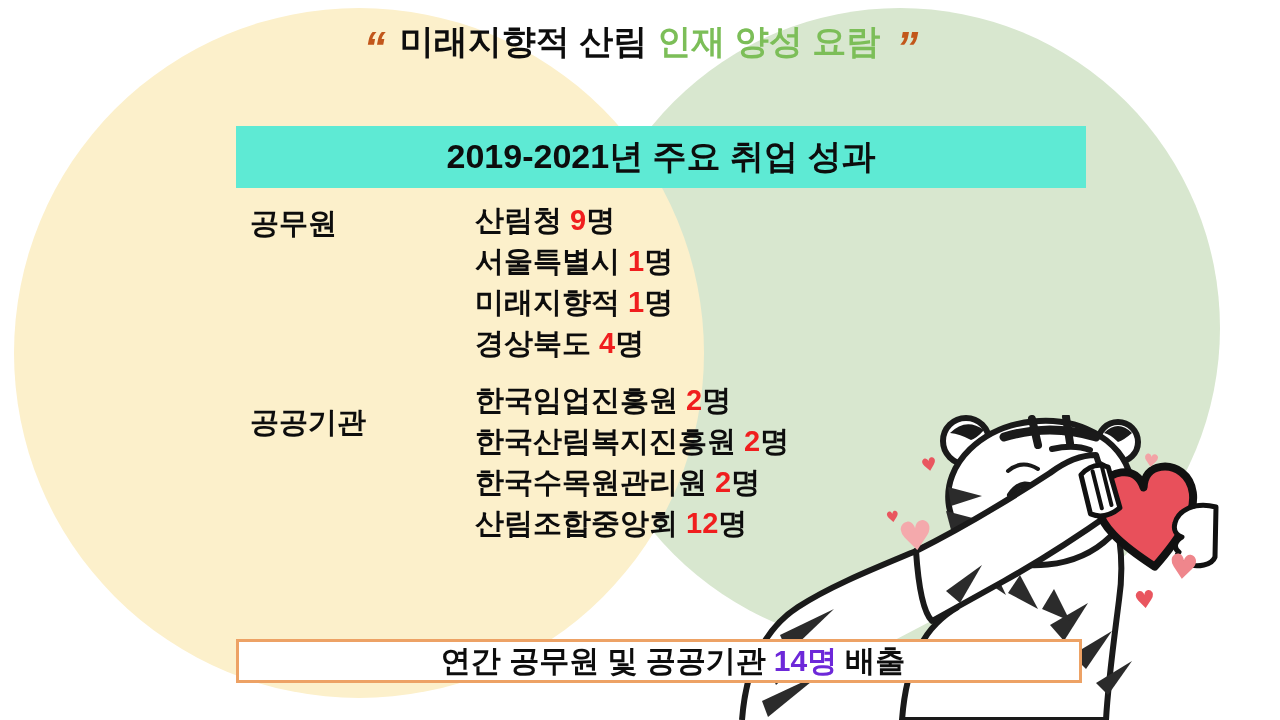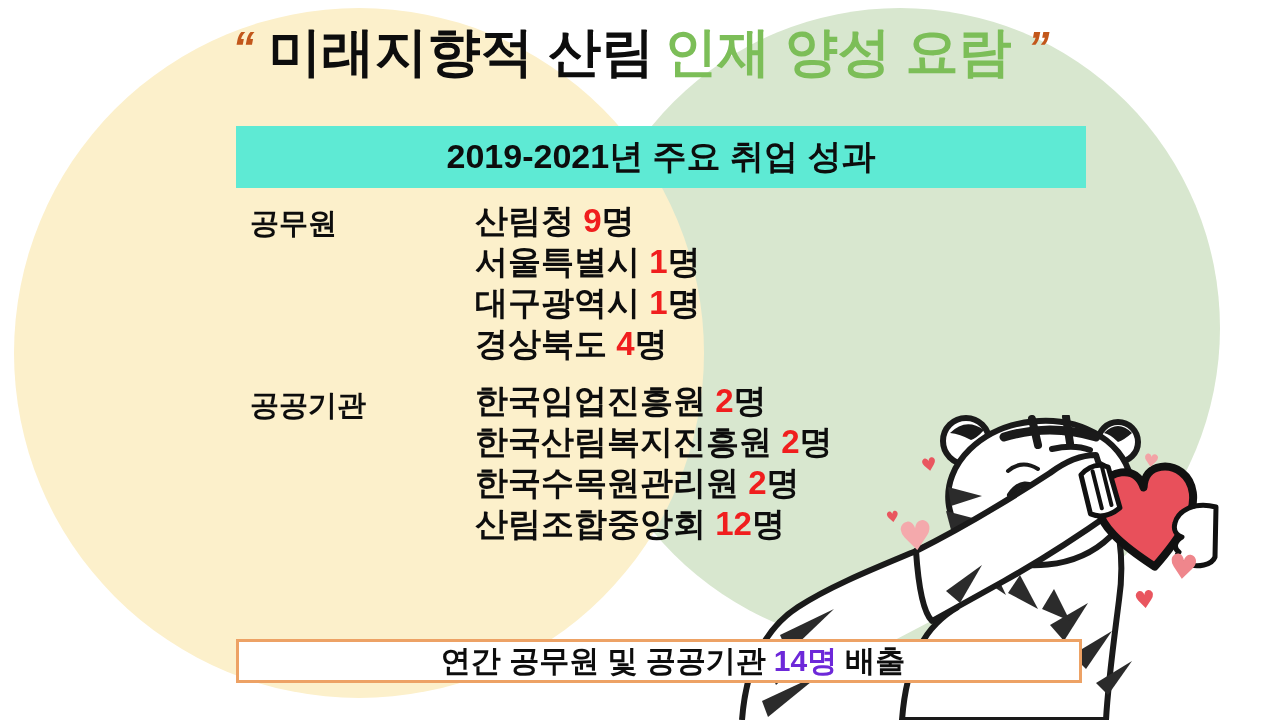--- a/index.html
+++ b/index.html
@@ -17,39 +17,39 @@
   
   .title{
     position:absolute; left:0; top:22px; width:1280px; z-index:10;
     display:flex; justify-content:center; align-items:flex-start; gap:16px;
     white-space:nowrap;
   }
   .title .quote{
     font-size:44px; font-weight:800; font-style:italic; color:#c2571b;
     line-height:1; margin-top:4px; letter-spacing:-2px;
   }
-  .title .t-main{font-size:53px; font-weight:800; line-height:1.15; letter-spacing:0px;}
+  .title .t-main{font-size:34px; font-weight:800; line-height:1.15; letter-spacing:0px;}
   .title .t-black{color:#0d0d0d;}
   .title .t-green{color:#7cbe58; margin-left:10px;}
 
   
   .header-bar{
     position:absolute; left:236px; top:126px; width:850px; height:62px; z-index:10;
     background:#5eead4; display:flex; align-items:center; justify-content:center;
   }
   .header-bar .header-text{font-size:34px; font-weight:800; color:#0d0d0d;}
 
   
   .group{position:absolute; left:250px; display:flex; z-index:10;}
   .group .g-label{width:225px; font-size:29px; font-weight:800; color:#0d0d0d;}
   .group .g-items{display:flex; flex-direction:column;}
-  .item-line{font-size:33px; font-weight:800; line-height:41px; color:#0d0d0d; white-space:nowrap;}
+  .item-line{font-size:29px; font-weight:800; line-height:41px; color:#0d0d0d; white-space:nowrap;}
   .item-line .num{color:#f01e1e;}
   .group1{top:200px;} .group1 .g-label{margin-top:4px;}
-  .group2{top:380px;} .group2 .g-label{margin-top:6px;}
+  .group2{top:380px;} .group2 .g-label{margin-top:23px;}
   .group3{top:600px;margin-top:47px;} .group3 .g-label{margin-top:2px;}
   .note-line{font-size:29px; font-weight:400; line-height:41px; color:#222; white-space:nowrap;}
 
   
   .banner{
     position:absolute; left:236px; top:639px; width:846px; height:44px; z-index:30;
     background:#ffffff; border:3px solid #eda265; box-sizing:border-box;
     display:flex; align-items:center; justify-content:center; gap:8px; white-space:nowrap;padding-left:28px;
   }
   .banner span{font-size:30px; font-weight:800; color:#0d0d0d;}
@@ -81,21 +81,21 @@
 
   <div class="header-bar">
     <span class="header-text">2019-2021년 주요 취업 성과</span>
   </div>
 
   <div class="group group1">
     <div class="g-label">공무원</div>
     <div class="g-items">
       <div class="item-line"><span>산림청</span> <span class="num">9</span><span>명</span></div>
       <div class="item-line"><span>서울특별시</span> <span class="num">1</span><span>명</span></div>
-      <div class="item-line"><span>대구광역시</span> <span class="num">1</span><span>명</span></div>
+      <div class="item-line"><span>미래지향적</span> <span class="num">1</span><span>명</span></div>
       <div class="item-line"><span>경상북도</span> <span class="num">4</span><span>명</span></div>
     </div>
   </div>
 
   <div class="group group2">
     <div class="g-label">공공기관</div>
     <div class="g-items">
       <div class="item-line"><span>한국임업진흥원</span> <span class="num">2</span><span>명</span></div>
       <div class="item-line"><span>한국산림복지진흥원</span> <span class="num">2</span><span>명</span></div>
       <div class="item-line"><span>한국수목원관리원</span> <span class="num">2</span><span>명</span></div>

